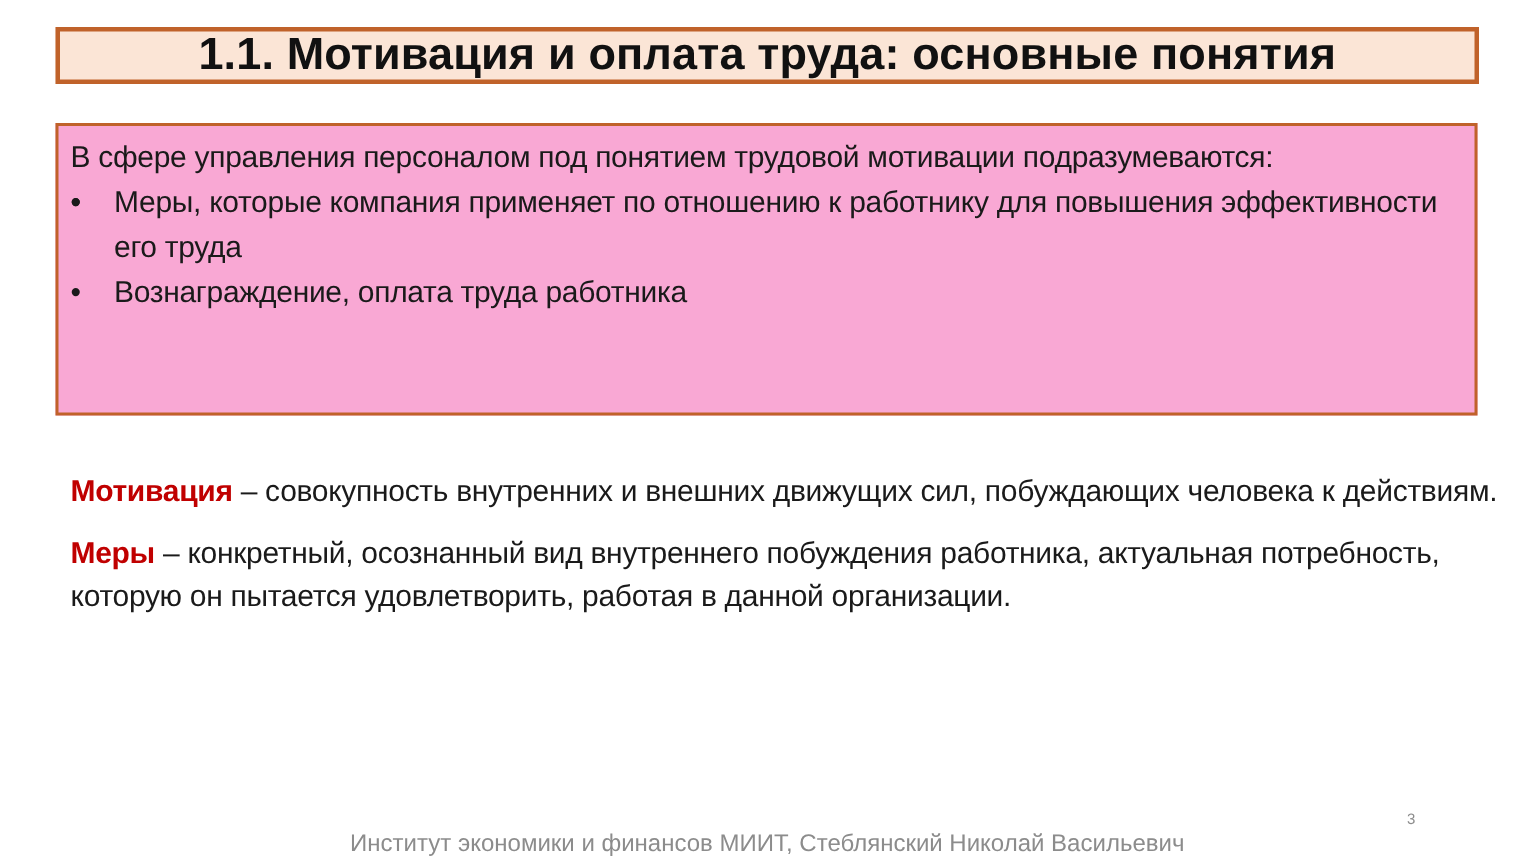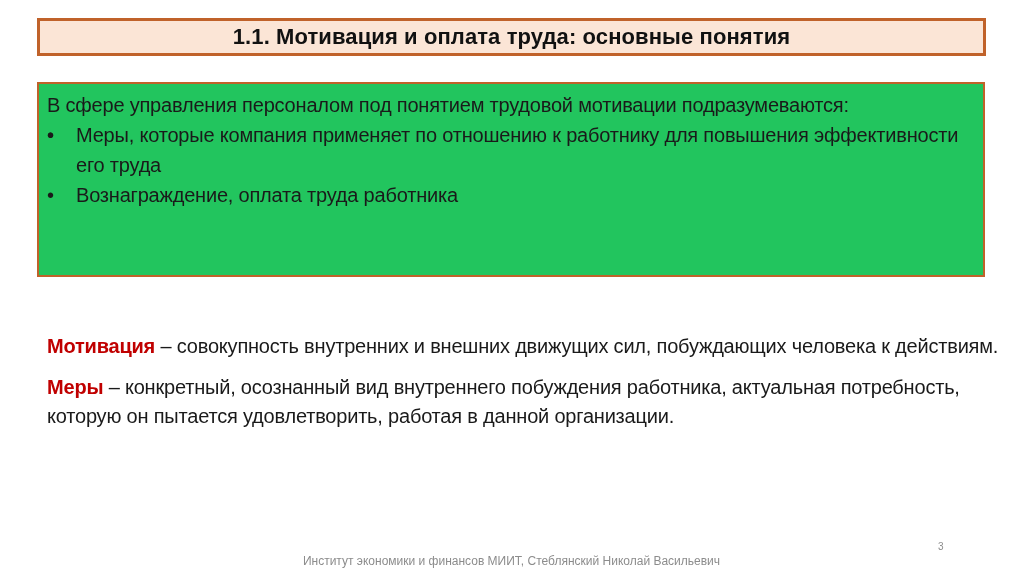--- a/index.html
+++ b/index.html
@@ -23,32 +23,32 @@
       height: 32px;
       background: #fbe5d6;
       border: 3px solid #c0622a;
       display: flex;
       align-items: center;
       justify-content: center;
     }
     .title-text {
       font-family: "Liberation Sans", sans-serif;
       font-weight: bold;
-      font-size: 22px;
+      font-size: 30px;
       color: #111111;
       letter-spacing: 0.1px;
       white-space: nowrap;
     }
     .info-box {
       position: absolute;
       left: 37px;
       top: 82px;
       width: 944px;
       height: 191px;
-      background: #22c55e;
+      background: #f9a8d4;
       border: 2px solid #c0622a;
     }
     .info-text {
       position: absolute;
       left: 8px;
       top: 6px;
       width: 930px;
       font-family: "Liberation Sans", sans-serif;
       font-size: 20px;
       line-height: 30px;
@@ -69,21 +69,21 @@
     }
     .bullet-dot {
       position: absolute;
       left: 0;
       top: 0;
       width: 20px;
     }
     .definitions {
       position: absolute;
       left: 47px;
-      top: 332px;
+      top: 314px;
       width: 970px;
       font-family: "Liberation Sans", sans-serif;
       font-size: 20px;
       line-height: 29px;
       color: #1a1a1a;
       letter-spacing: -0.2px;
     }
     .definition {
       margin: 0 0 12px 0;
     }
@@ -91,21 +91,21 @@
       color: #c00000;
       font-weight: bold;
     }
     .footer-text {
       position: absolute;
       left: 0;
       width: 1023px;
       top: 554px;
       text-align: center;
       font-family: "Liberation Sans", sans-serif;
-      font-size: 12px;
+      font-size: 16px;
       color: #8c8c8c;
       letter-spacing: 0px;
     }
     .page-number {
       position: absolute;
       left: 938px;
       top: 541px;
       font-family: "Liberation Sans", sans-serif;
       font-size: 10px;
       color: #8c8c8c;

